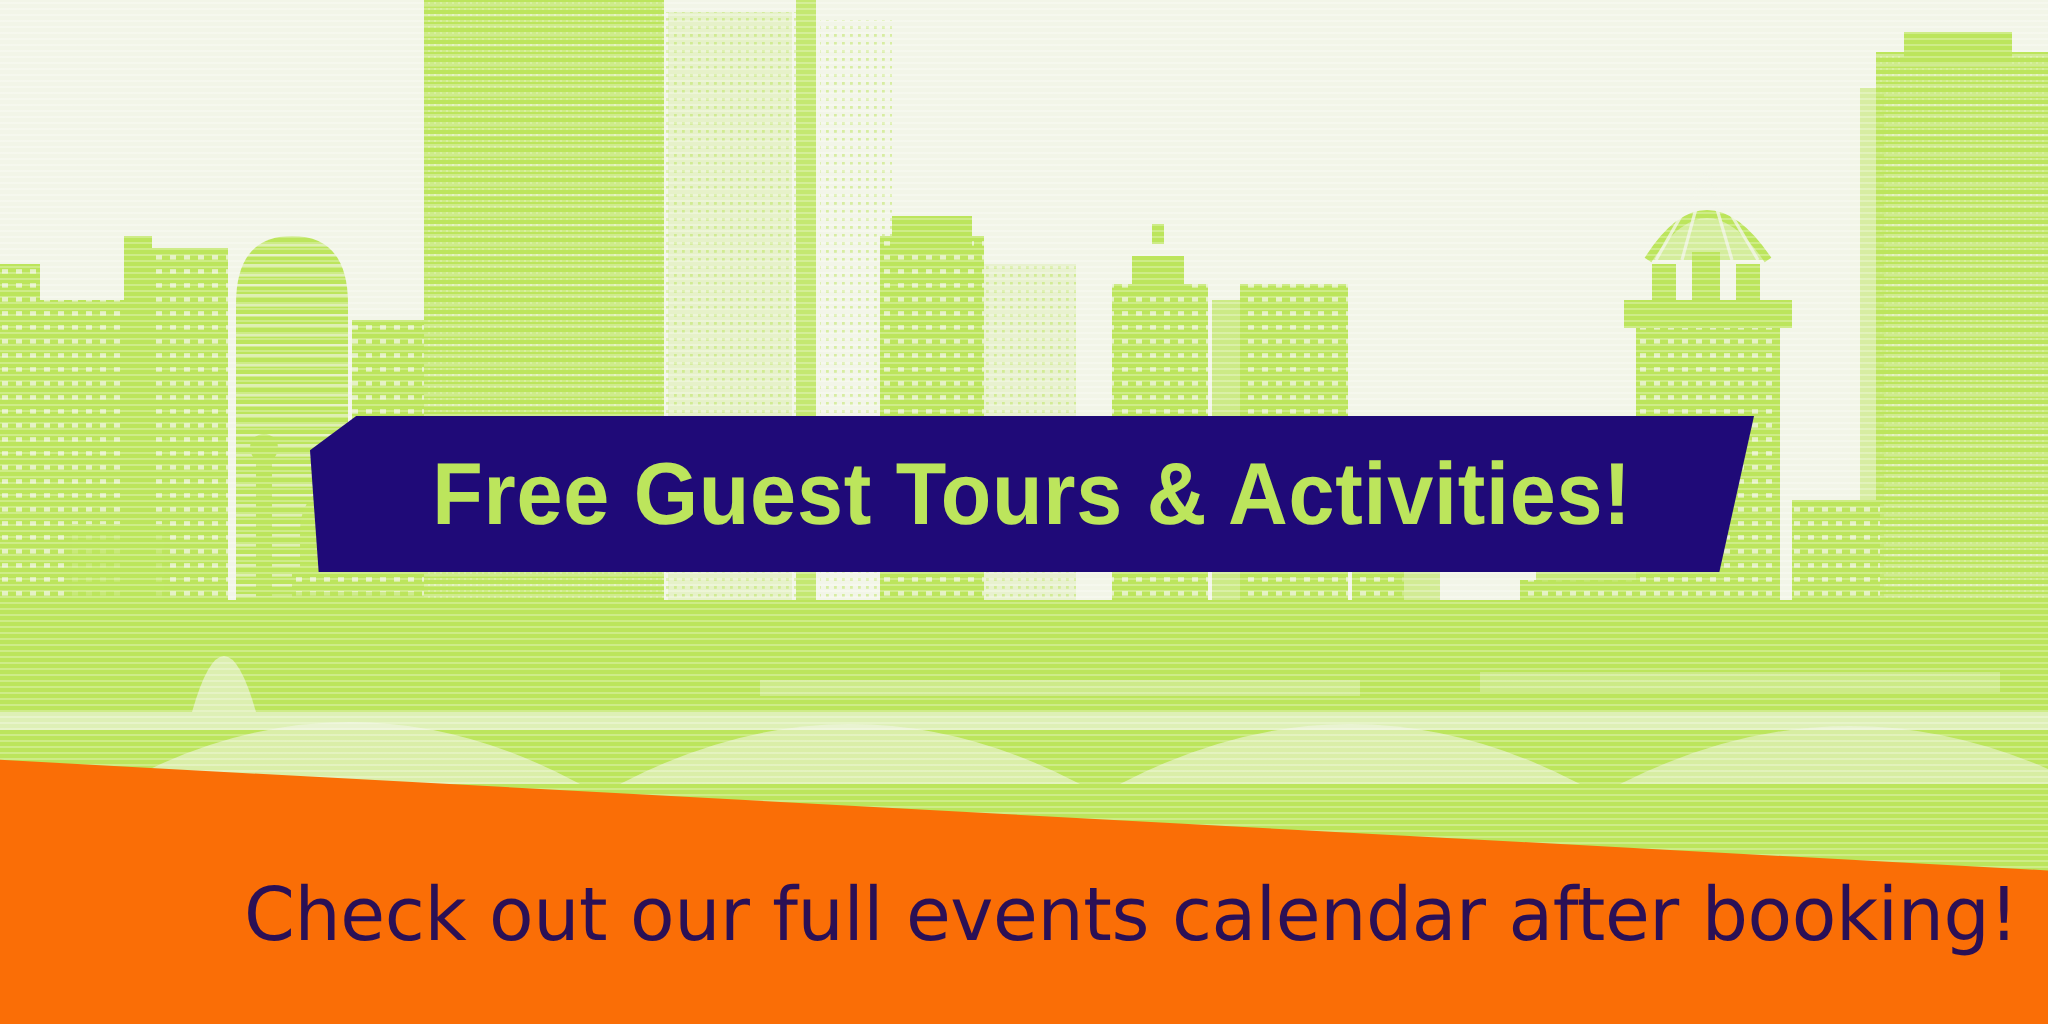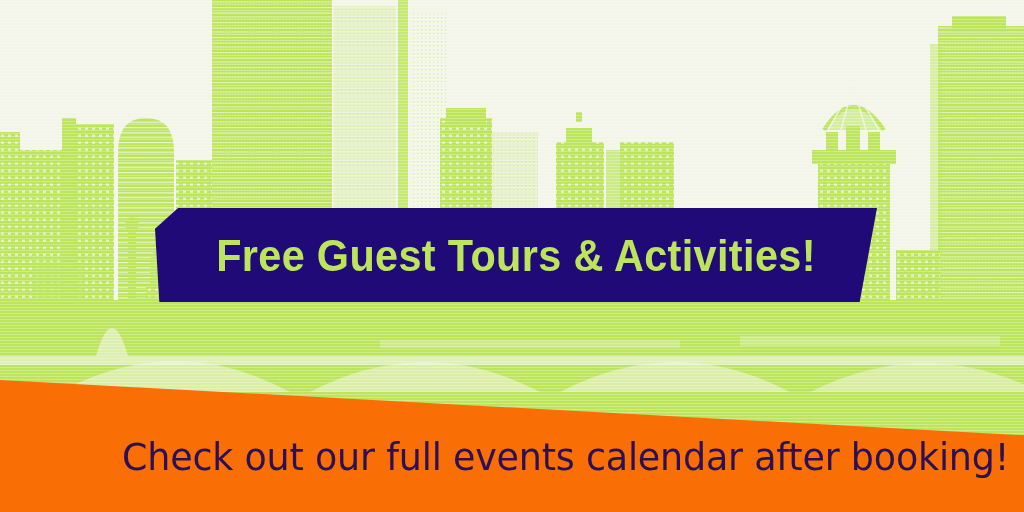--- a/index.html
+++ b/index.html
@@ -38,21 +38,21 @@
       );
     opacity: 0.9;
   }
 
   
   #headline-ribbon {
     position: absolute;
     left: 155px;
     top: 208px;
     width: 722px;
-    height: 94px;
+    height: 78px;
     background: #1F0A78;
     clip-path: polygon(0% 22%, 3.2% 0%, 100% 0%, 97.6% 100%, 0.6% 100%);
     display: flex;
     align-items: center;
     justify-content: center;
   }
   #headline-text {
     color: #BCE55C;
     font-family: "Liberation Sans Narrow", "Liberation Sans", sans-serif;
     font-size: 44px;

